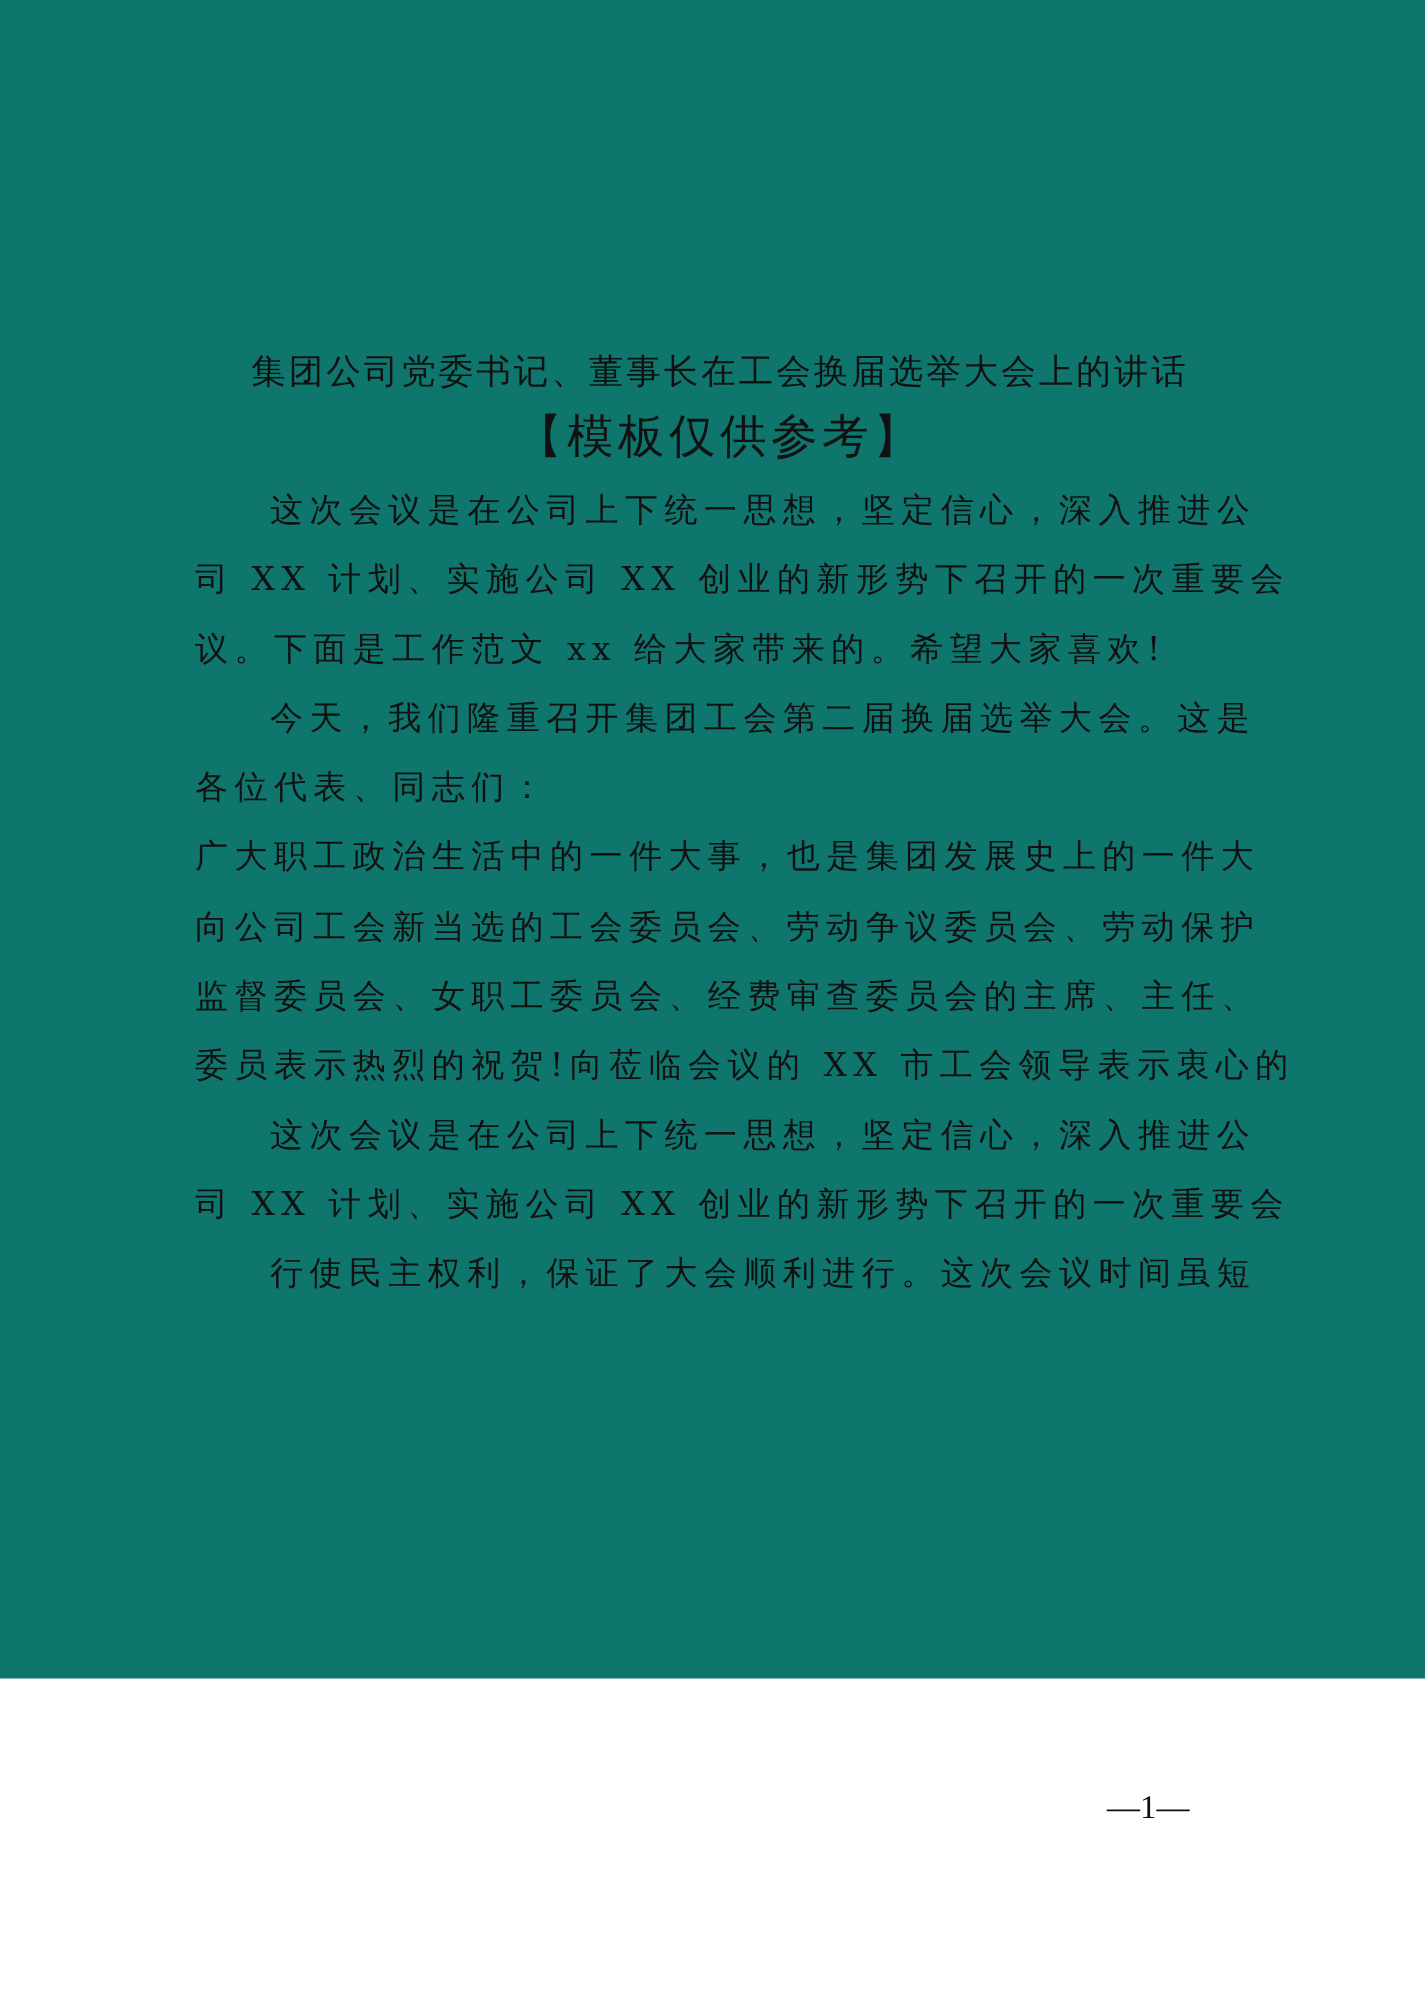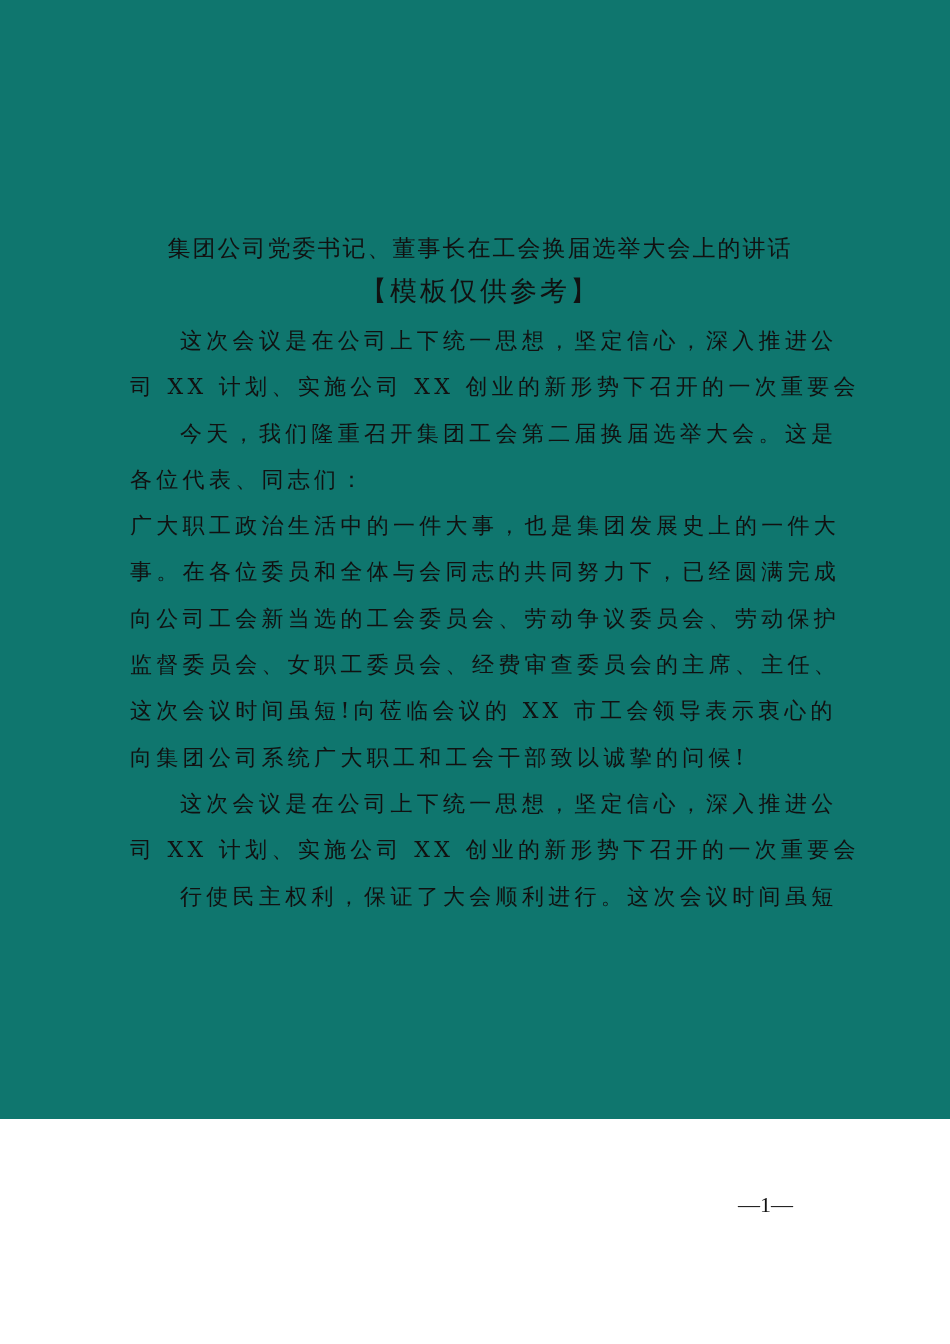--- a/index.html
+++ b/index.html
@@ -6,21 +6,21 @@
   body { width: 950px; height: 1344px; position: relative; overflow: hidden; color: #111; }
   .page { position: absolute; left: 0; top: 0; width: 950px; height: 1119px; background: #0f766e; }
   .title {
     position: absolute; left: 130px; width: 700px; top: 228px;
     text-align: center; font-family: "DejaVu Serif", serif;
     font-size: 23px; letter-spacing: 2px; line-height: 40px; white-space: nowrap;
   }
   .subtitle {
     position: absolute; left: 130px; width: 700px; top: 268px;
     text-align: center; font-family: "DejaVu Sans", sans-serif;
-    font-size: 27px; letter-spacing: 3px; line-height: 46px; white-space: nowrap;
+    font-size: 31px; letter-spacing: 3px; line-height: 46px; white-space: nowrap;
   }
   .body {
     position: absolute; left: 130px; top: 318px; width: 702px;
     font-family: "DejaVu Serif", serif; font-size: 22px;
     line-height: 46.3px; letter-spacing: 4.3px;
   }
   .line { height: 46.3px; white-space: nowrap; overflow: visible; }
   .indent { padding-left: 50px; }
   .footer {
     position: absolute; left: 738px; top: 1192px;
@@ -30,27 +30,26 @@
 </head>
 <body>
 
 <div class="page">
   <div class="title">集团公司党委书记、董事长在工会换届选举大会上的讲话</div>
   <div class="subtitle">【模板仅供参考】</div>
 
   <div class="body">
     <div class="line indent">这次会议是在公司上下统一思想，坚定信心，深入推进公</div>
     <div class="line">司 XX 计划、实施公司 XX 创业的新形势下召开的一次重要会</div>
+    <div class="line">议。下面是工作范文 xx 给大家带来的。希望大家喜欢!</div>
     <div class="line indent">今天，我们隆重召开集团工会第二届换届选举大会。这是</div>
     <div class="line">各位代表、同志们：</div>
     <div class="line">广大职工政治生活中的一件大事，也是集团发展史上的一件大</div>
-    <div class="line">事。在各位委员和全体与会同志的共同努力下，已经圆满完成</div>
     <div class="line">向公司工会新当选的工会委员会、劳动争议委员会、劳动保护</div>
     <div class="line">监督委员会、女职工委员会、经费审查委员会的主席、主任、</div>
-    <div class="line">这次会议时间虽短!向莅临会议的 XX 市工会领导表示衷心的</div>
-    <div class="line">向集团公司系统广大职工和工会干部致以诚挚的问候!</div>
+    <div class="line">委员表示热烈的祝贺!向莅临会议的 XX 市工会领导表示衷心的</div>
     <div class="line indent">这次会议是在公司上下统一思想，坚定信心，深入推进公</div>
     <div class="line">司 XX 计划、实施公司 XX 创业的新形势下召开的一次重要会</div>
     <div class="line indent">行使民主权利，保证了大会顺利进行。这次会议时间虽短</div>
   </div>
 
   <div class="footer">—1—</div>
 </div>
 
 </body></html>

